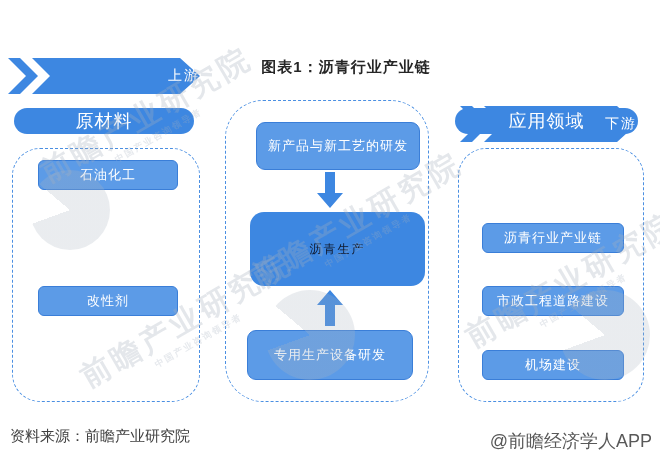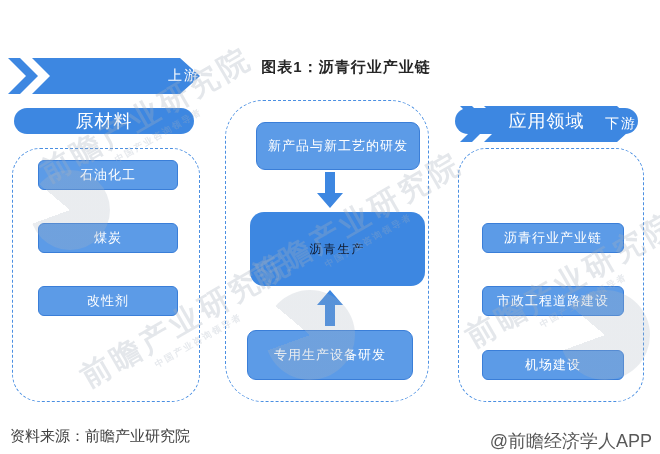--- a/index.html
+++ b/index.html
@@ -57,21 +57,20 @@
     <svg width="177" height="36" viewBox="0 0 177 36">
       <polygon points="0,0 12,0 30,18 12,36 0,36 18,18"></polygon>
       <polygon points="24,0 157,0 177,18 157,36 24,36 42,18"></polygon>
     </svg>
     <span class="banner-label">下游</span>
   </div>
 
   <div class="hdr" style="left:14px;top:108px;width:180px;">原材料</div>
   <div class="panel side" style="left:12px;top:148px;width:186px;height:252px;"></div>
   <div class="item" style="left:38px;top:160px;width:138px;">石油化工</div>
-  <div class="item" style="left:38px;top:223px;width:138px;">煤炭</div>
   <div class="item" style="left:38px;top:286px;width:138px;">改性剂</div>
 
   <div class="panel mid" style="left:225px;top:100px;width:202px;height:300px;"></div>
   <div class="midbox" style="left:256px;top:122px;width:162px;height:46px;">新产品与新工艺的研发</div>
   <svg class="varrow" style="left:317px;top:172px;" width="26" height="36" viewBox="0 0 26 36">
     <polygon points="8,0 18,0 18,21 26,21 13,36 0,21 8,21"></polygon>
   </svg>
   <div class="bigbox" style="left:242px;top:212px;width:175px;height:74px;">沥青生产</div>
   <svg class="varrow" style="left:317px;top:290px;" width="26" height="36" viewBox="0 0 26 36">
     <polygon points="13,0 26,15 18,15 18,36 8,36 8,15 0,15"></polygon>

